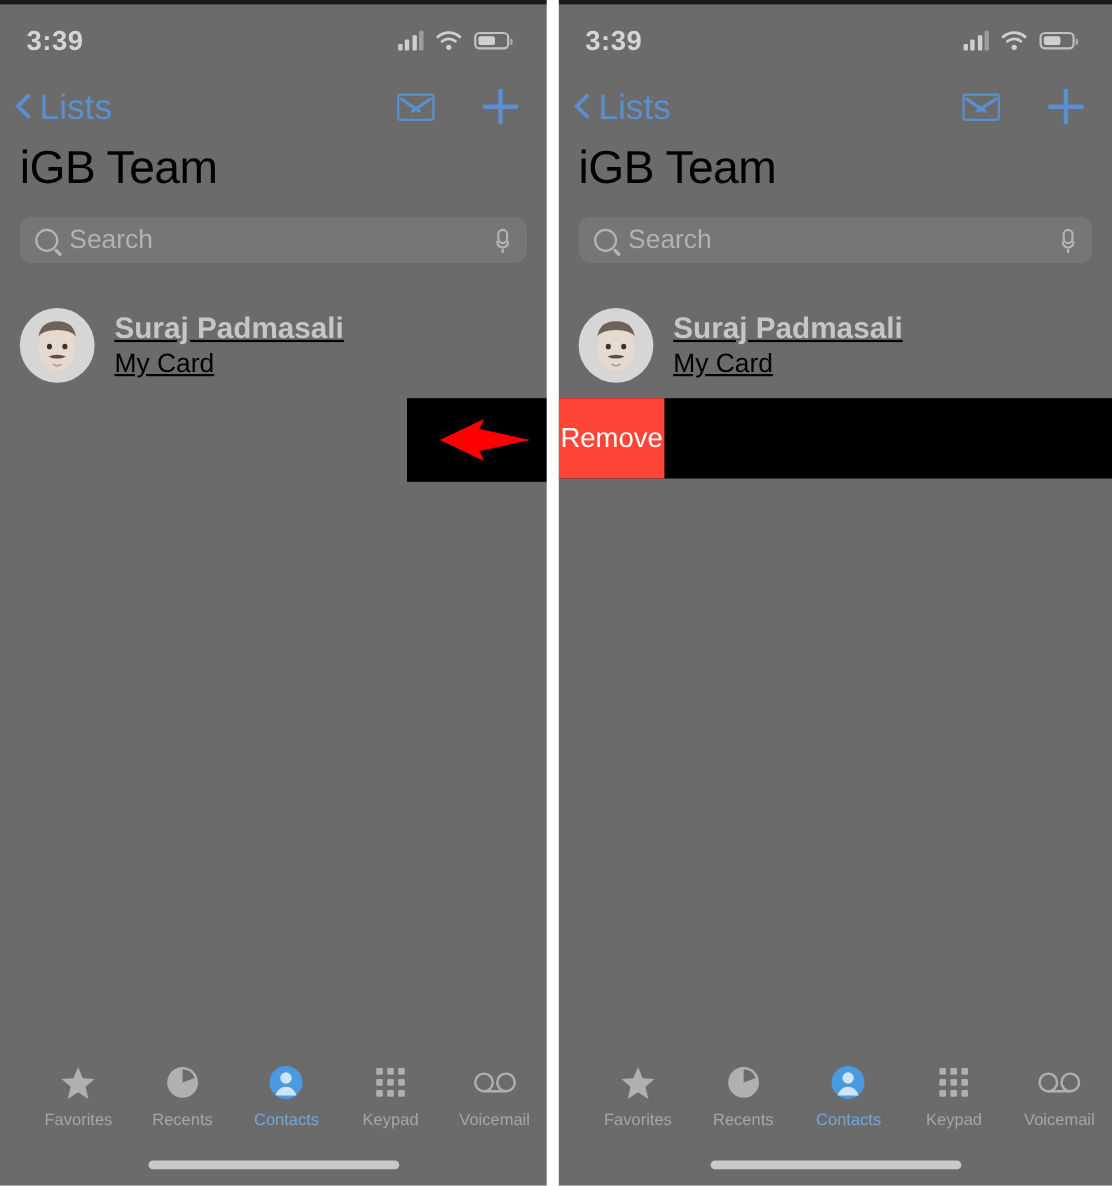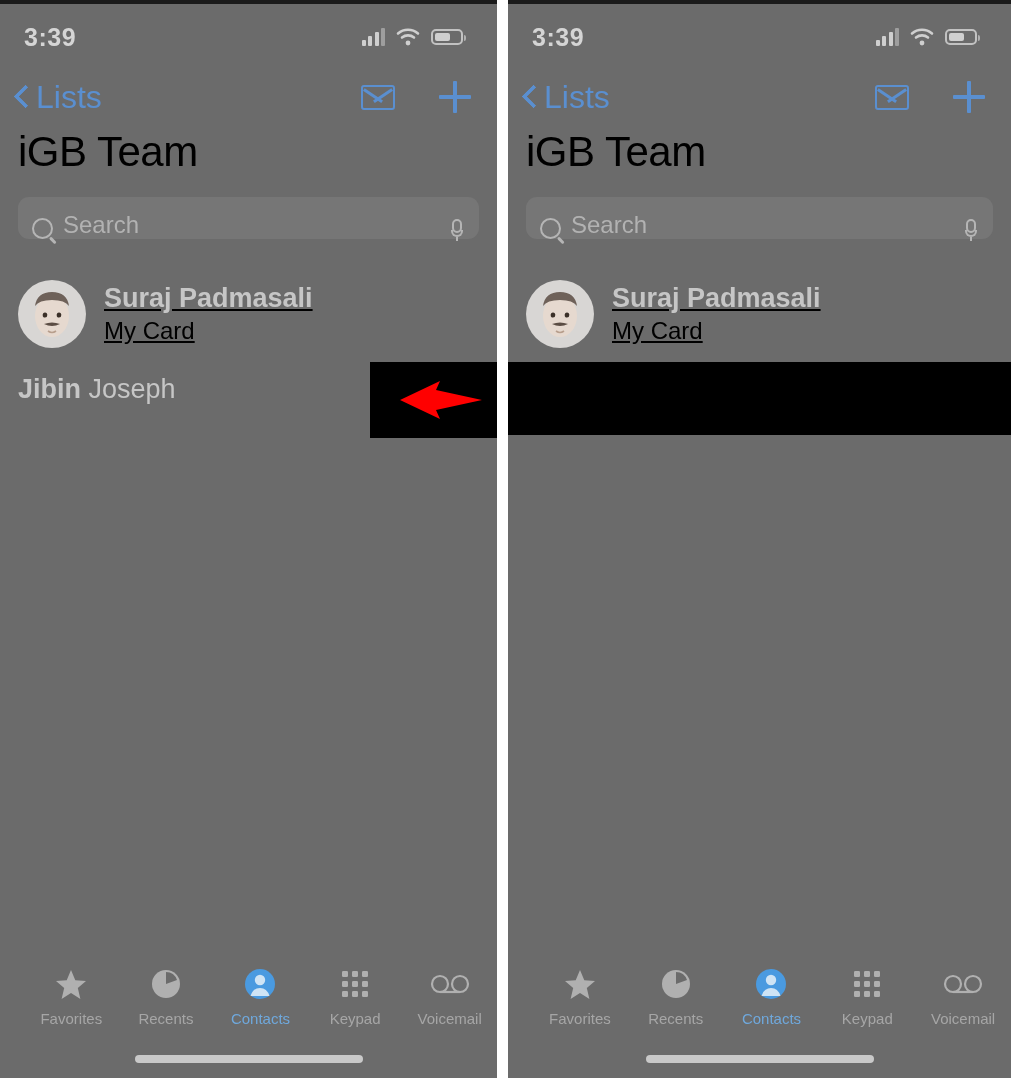--- a/index.html
+++ b/index.html
@@ -181,21 +181,21 @@
   }
 
   
   .search {
     position: absolute;
     top: 197px; left: 18px; right: 18px;
     height: 42px;
     background: #767676;
     border-radius: 11px;
     display: flex;
-    align-items: flex-end;
+    align-items: center;
     padding: 0 14px;
     box-sizing: border-box;
   }
   .mag {
     width: 17px; height: 17px;
     border: 2.5px solid #b5b5b5;
     border-radius: 50%;
     position: relative;
     flex: none;
   }
@@ -423,23 +423,20 @@
           <path d="M26 44 q8 -3 16 0 q-8 4 -16 0 z" fill="#5b4d44"></path>
           <path d="M30 51 q4 3 8 0" stroke="#b79e8c" stroke-width="1.6" fill="none"></path>
         </svg>
       </div>
       <div class="mycard-text">
         <div class="mycard-name">Suraj Padmasali</div>
         <div class="mycard-sub">My Card</div>
       </div>
     </div>
 
-    <div class="contact-row">
-      <span class="b">Jibin</span><span>&nbsp;</span><span>Joseph</span>
-    </div>
 
     <div class="annot-box">
       <svg width="127" height="76" viewBox="0 0 127 76">
         <path d="M112 38 L66 28 L70 19 L30 38 L70 57 L66 48 Z" fill="#ff0000"></path>
       </svg>
     </div>
 
     <div class="tabbar">
       <div class="tab">
         <span class="glyph">
@@ -562,20 +559,21 @@
           <path d="M30 51 q4 3 8 0" stroke="#b79e8c" stroke-width="1.6" fill="none"></path>
         </svg>
       </div>
       <div class="mycard-text">
         <div class="mycard-name">Suraj Padmasali</div>
         <div class="mycard-sub">My Card</div>
       </div>
     </div>
 
     <div class="swipe-row">
+      <div class="remove-btn">Remove</div>
     </div>
 
     <div class="tabbar">
       <div class="tab">
         <span class="glyph">
           <svg width="32" height="31" viewBox="0 0 32 31">
               <path d="M16 1 L20.3 11.2 L31 12 L22.8 19 L25.4 30 L16 24 L6.6 30 L9.2 19 L1 12 L11.7 11.2 Z" fill="#b0b0b0"></path>
             </svg>
         </span>
         <span class="lbl">Favorites</span>

